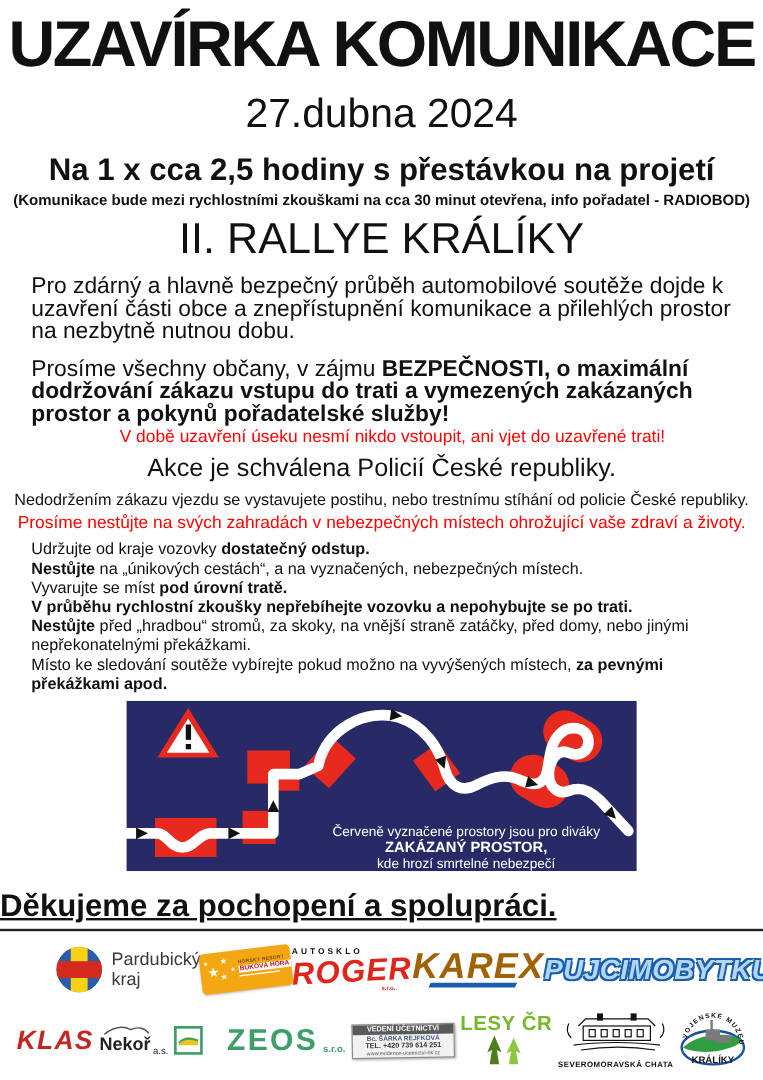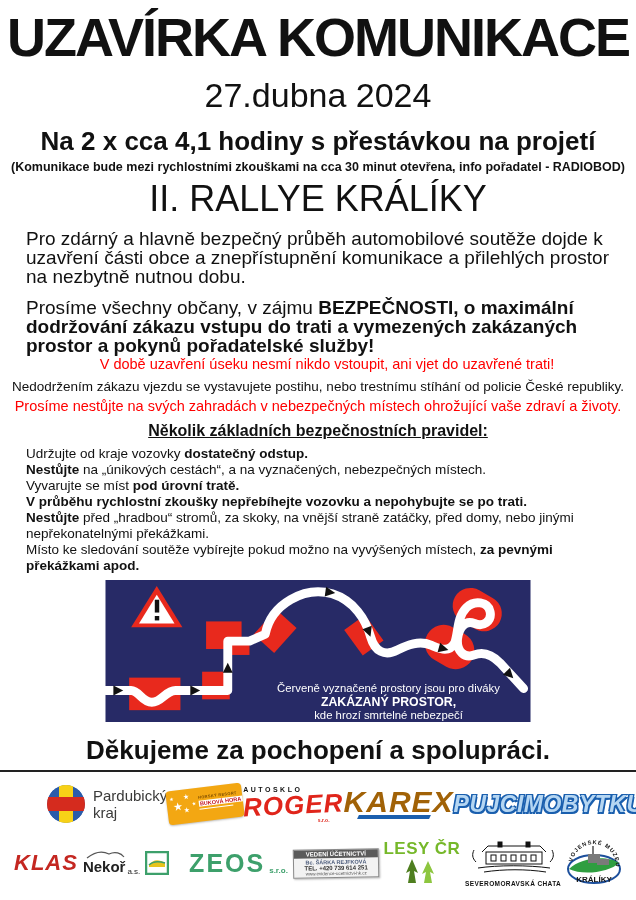--- a/index.html
+++ b/index.html
@@ -14,21 +14,21 @@
   .para{margin:10px 26px 0;font-size:19px;line-height:19px;}
   .para2{margin-top:12px;}
   .red{color:#ff0000;}
   .red1{margin-top:0;font-size:14.5px;line-height:19px;padding-left:18px;}
   .approved{margin-top:4px;text-align:center;font-size:21px;line-height:26px;}
   .penalty{margin-top:4px;text-align:center;font-size:13.5px;line-height:17px;}
   .red2{margin-top:2px;font-size:14.5px;line-height:18px;}
   .rules-heading{margin-top:6px;text-align:center;font-size:16px;line-height:20px;font-weight:bold;text-decoration:underline;}
   .rules{margin:5px 26px 0;font-size:13.5px;line-height:16px;}
   .map-wrap{margin:6px auto 0;width:426px;height:142px;}
-  .thanks{margin-top:12px;text-align:center;font-size:26px;line-height:32px;font-weight:bold;}
+  .thanks{margin-top:12px;text-align:left;font-size:26px;line-height:32px;font-weight:bold;text-decoration:underline;}
   .hr{margin-top:4px;border-top:2px solid #222;width:636px;}
   .sponsors{display:flex;align-items:center;justify-content:space-between;padding:0 14px;}
   .row1{margin-top:4px;height:56px;margin-left:32px;}
   .row2{margin-top:2px;height:58px;}
   .logo{display:flex;align-items:center;}
   
   .pk-text{margin-left:7px;font-size:15px;line-height:17px;color:#3a3a39;}
   
   .bukova-card{position:relative;width:76px;height:34px;background:#f3a712;border-radius:4px;
     transform:rotate(-7deg);box-shadow:0 1px 2px rgba(0,0,0,.25);}
@@ -75,31 +75,31 @@
   .chata-name{font-size:6.5px;font-weight:bold;color:#111;letter-spacing:.4px;}
   b{font-weight:bold;}
 </style>
 </head>
 <body>
 
 <div class="page">
 
   <div class="title">UZAVÍRKA KOMUNIKACE</div>
   <div class="date">27.dubna 2024</div>
-  <div class="duration">Na 2 x cca 4,1 hodiny s přestávkou na projetí</div>
+  <div class="duration">Na 1 x cca 2,5 hodiny s přestávkou na projetí</div>
   <div class="note">(Komunikace bude mezi rychlostními zkouškami na cca 30 minut otevřena, info pořadatel - RADIOBOD)</div>
   <div class="event">II. RALLYE KRÁLÍKY</div>
 
   <p class="para">Pro zdárný a hlavně bezpečný průběh automobilové soutěže dojde k uzavření části obce a znepřístupnění komunikace a přilehlých prostor na nezbytně nutnou dobu.</p>
   <p class="para para2"><span>Prosíme všechny občany, v zájmu </span><b>BEZPEČNOSTI, o maximální dodržování zákazu vstupu do trati a vymezených zakázaných prostor a pokynů pořadatelské služby!</b></p>
   <div class="red red1 center">V době uzavření úseku nesmí nikdo vstoupit, ani vjet do uzavřené trati!</div>
+  <div class="approved">Akce je schválena Policií České republiky.</div>
   <div class="penalty">Nedodržením zákazu vjezdu se vystavujete postihu, nebo trestnímu stíhání od policie České republiky.</div>
   <div class="red red2 center">Prosíme nestůjte na svých zahradách v nebezpečných místech ohrožující vaše zdraví a životy.</div>
 
-  <div class="rules-heading">Několik základních bezpečnostních pravidel:</div>
   <div class="rules">
     <div class="rule"><span>Udržujte od kraje vozovky </span><b>dostatečný odstup.</b></div>
     <div class="rule"><b>Nestůjte</b><span> na „únikových cestách“, a na vyznačených, nebezpečných místech.</span></div>
     <div class="rule"><span>Vyvarujte se míst </span><b>pod úrovní tratě.</b></div>
     <div class="rule"><b>V průběhu rychlostní zkoušky nepřebíhejte vozovku a nepohybujte se po trati.</b></div>
     <div class="rule"><b>Nestůjte</b><span> před „hradbou“ stromů, za skoky, na vnější straně zatáčky, před domy, nebo jinými nepřekonatelnými překážkami.</span></div>
     <div class="rule"><span>Místo ke sledování soutěže vybírejte pokud možno na vyvýšených místech, </span><b>za pevnými překážkami apod.</b></div>
   </div>
 
   <div class="map-wrap">

